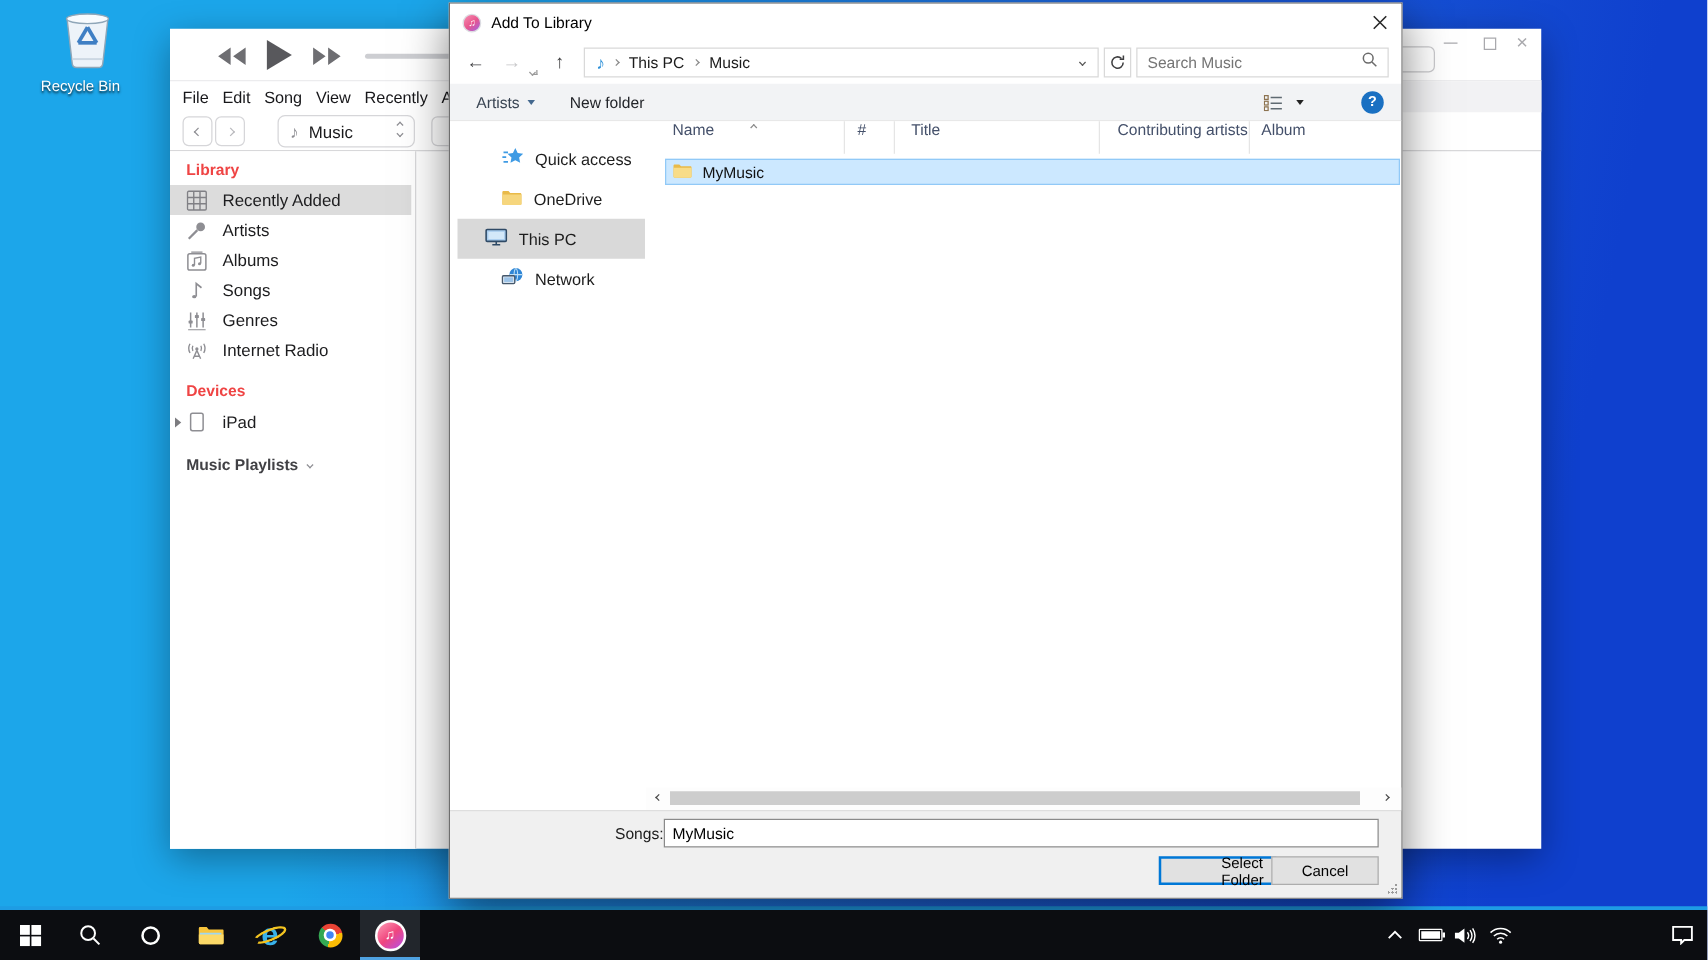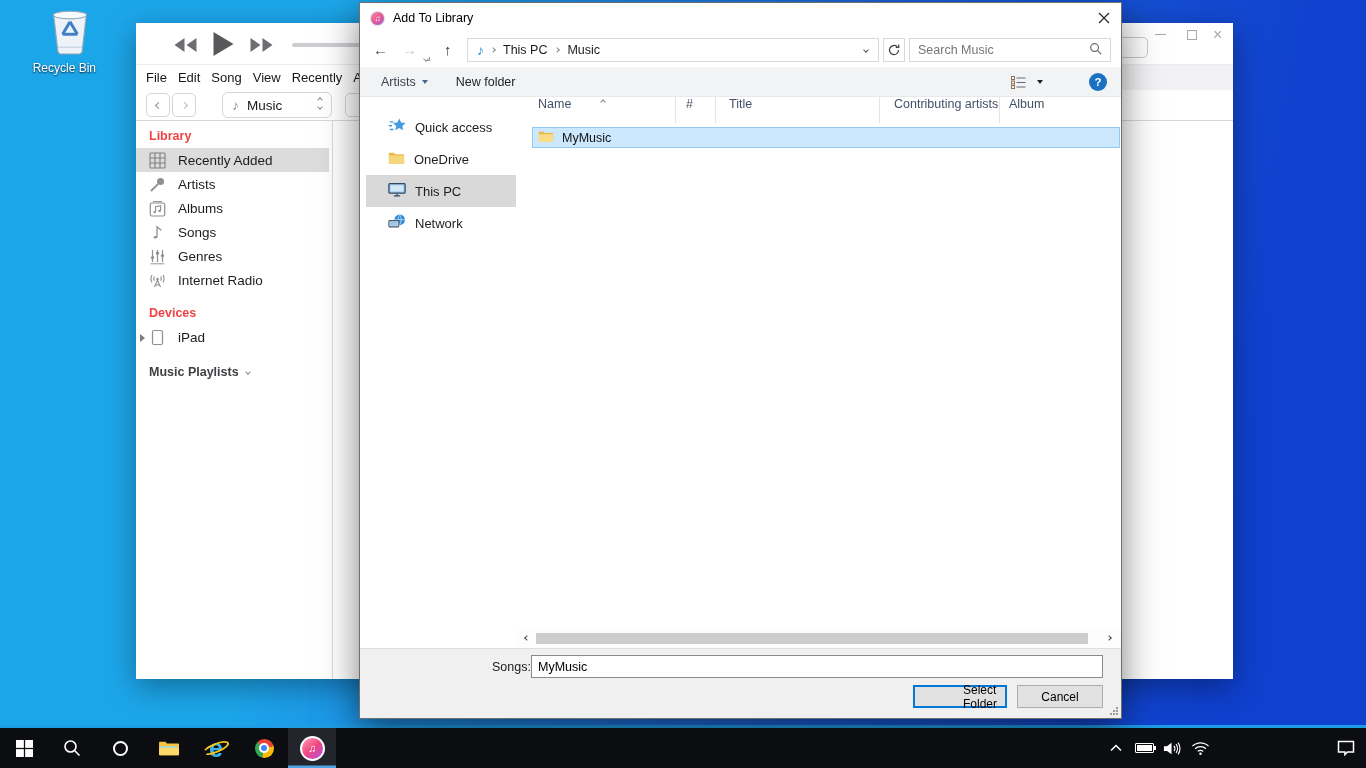--- a/index.html
+++ b/index.html
@@ -94,21 +94,21 @@
   .tri.black { border-top-color:#222; }
   .newfolder { margin-left:28px; color:#23252a; }
   .viewic { position:absolute; left:651px; top:9px; }
   .viewcaret { position:absolute; left:677px; top:13px; }
   .help { position:absolute; left:729px; top:6px; width:18px; height:18px; border-radius:50%;
     background:#1a70c2; color:#fff; font-size:11.5px; font-weight:bold;
     display:flex; align-items:center; justify-content:center; }
 
   .dlg-body { flex:1; display:flex; position:relative; background:#fff; min-height:0; }
   .dlg-side { width:157px; padding-top:14px; flex:none; }
-  .side-row { height:32px; display:flex; align-items:center; padding-left:28px; gap:9px; font-size:13px; color:#1d1d1d; }
+  .side-row { height:32px; display:flex; align-items:center; padding-left:41px; gap:9px; font-size:13px; color:#1d1d1d; }
   .side-row.sel { background:#d9d9d9; margin-left:6px; padding-left:22px; margin-right:1px; }
 
   .dlg-list { flex:1; position:relative; }
   .lhdr { display:flex; height:26px; font-size:12.5px; color:#44506a; position:relative; }
   .lhdr > div { display:flex; align-items:flex-start; border-right:1px solid #e5e5e5; }
   .hc1 { width:159px; padding-left:21px; }
   .hc2 { width:40px; padding-left:10px; }
   .hc3 { width:164px; padding-left:13px; }
   .hc4 { width:120px; padding-left:14px; }
   .hc5 { flex:1; padding-left:9px; border-right:none !important; }
@@ -121,21 +121,21 @@
   .hs-l { position:absolute; left:8px; top:6px; }
   .hs-r { position:absolute; right:10px; top:6px; }
 
   .dlg-footer { height:70px; background:#f0f0f0; border-top:1px solid #dedede; position:relative; flex:none; }
   .folder-label { position:absolute; left:132px; top:11px; font-size:12.5px; color:#1b1b1b; }
   .folder-input { position:absolute; left:171px; top:6px; width:572px; height:23px;
     border:1px solid #8a8a8a; background:#fff; font-size:12.5px; padding-left:6px; color:#000;
     font-family:"Liberation Sans", sans-serif; outline:none; }
   .btn { position:absolute; top:36px; height:23px; background:#e1e1e1; font-size:12px; color:#000;
     display:flex; align-items:center; justify-content:center; }
-  .btn.primary { left:553px; width:94px; border:2px solid #0078d7;padding-left:48px; }
+  .btn.primary { left:567px; width:94px; border:2px solid #0078d7;padding-left:48px; }
   .btn.plain { left:657px; width:86px; border:1px solid #adadad; }
   .grip { position:absolute; right:3px; bottom:3px; width:8px; height:8px;
     background:
       radial-gradient(circle 1px at 7px 1px,#9a9a9a 99%,transparent),
       radial-gradient(circle 1px at 7px 4px,#9a9a9a 99%,transparent),
       radial-gradient(circle 1px at 4px 4px,#9a9a9a 99%,transparent),
       radial-gradient(circle 1px at 7px 7px,#9a9a9a 99%,transparent),
       radial-gradient(circle 1px at 4px 7px,#9a9a9a 99%,transparent),
       radial-gradient(circle 1px at 1px 7px,#9a9a9a 99%,transparent); }
 

